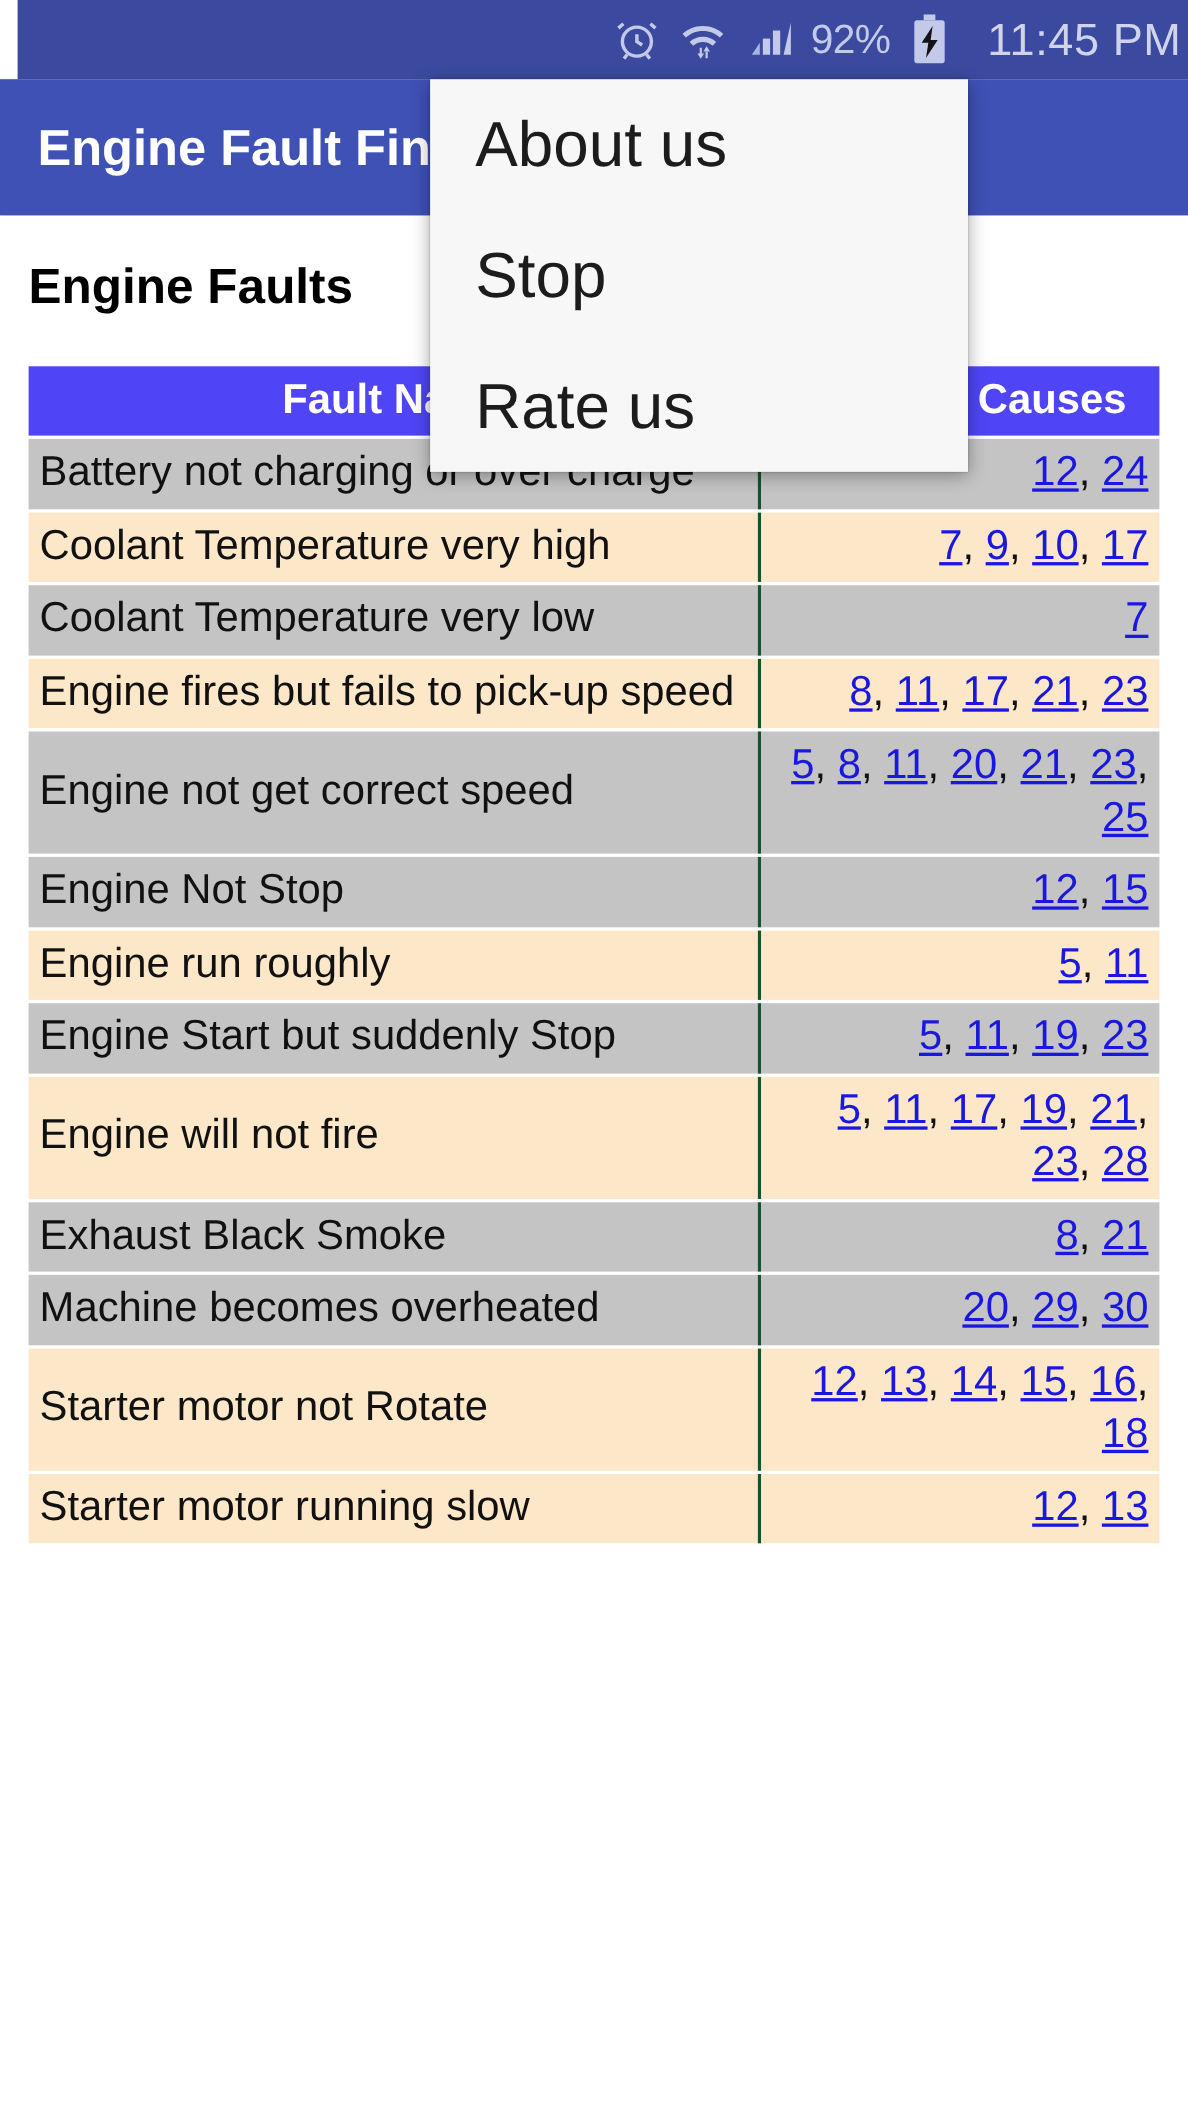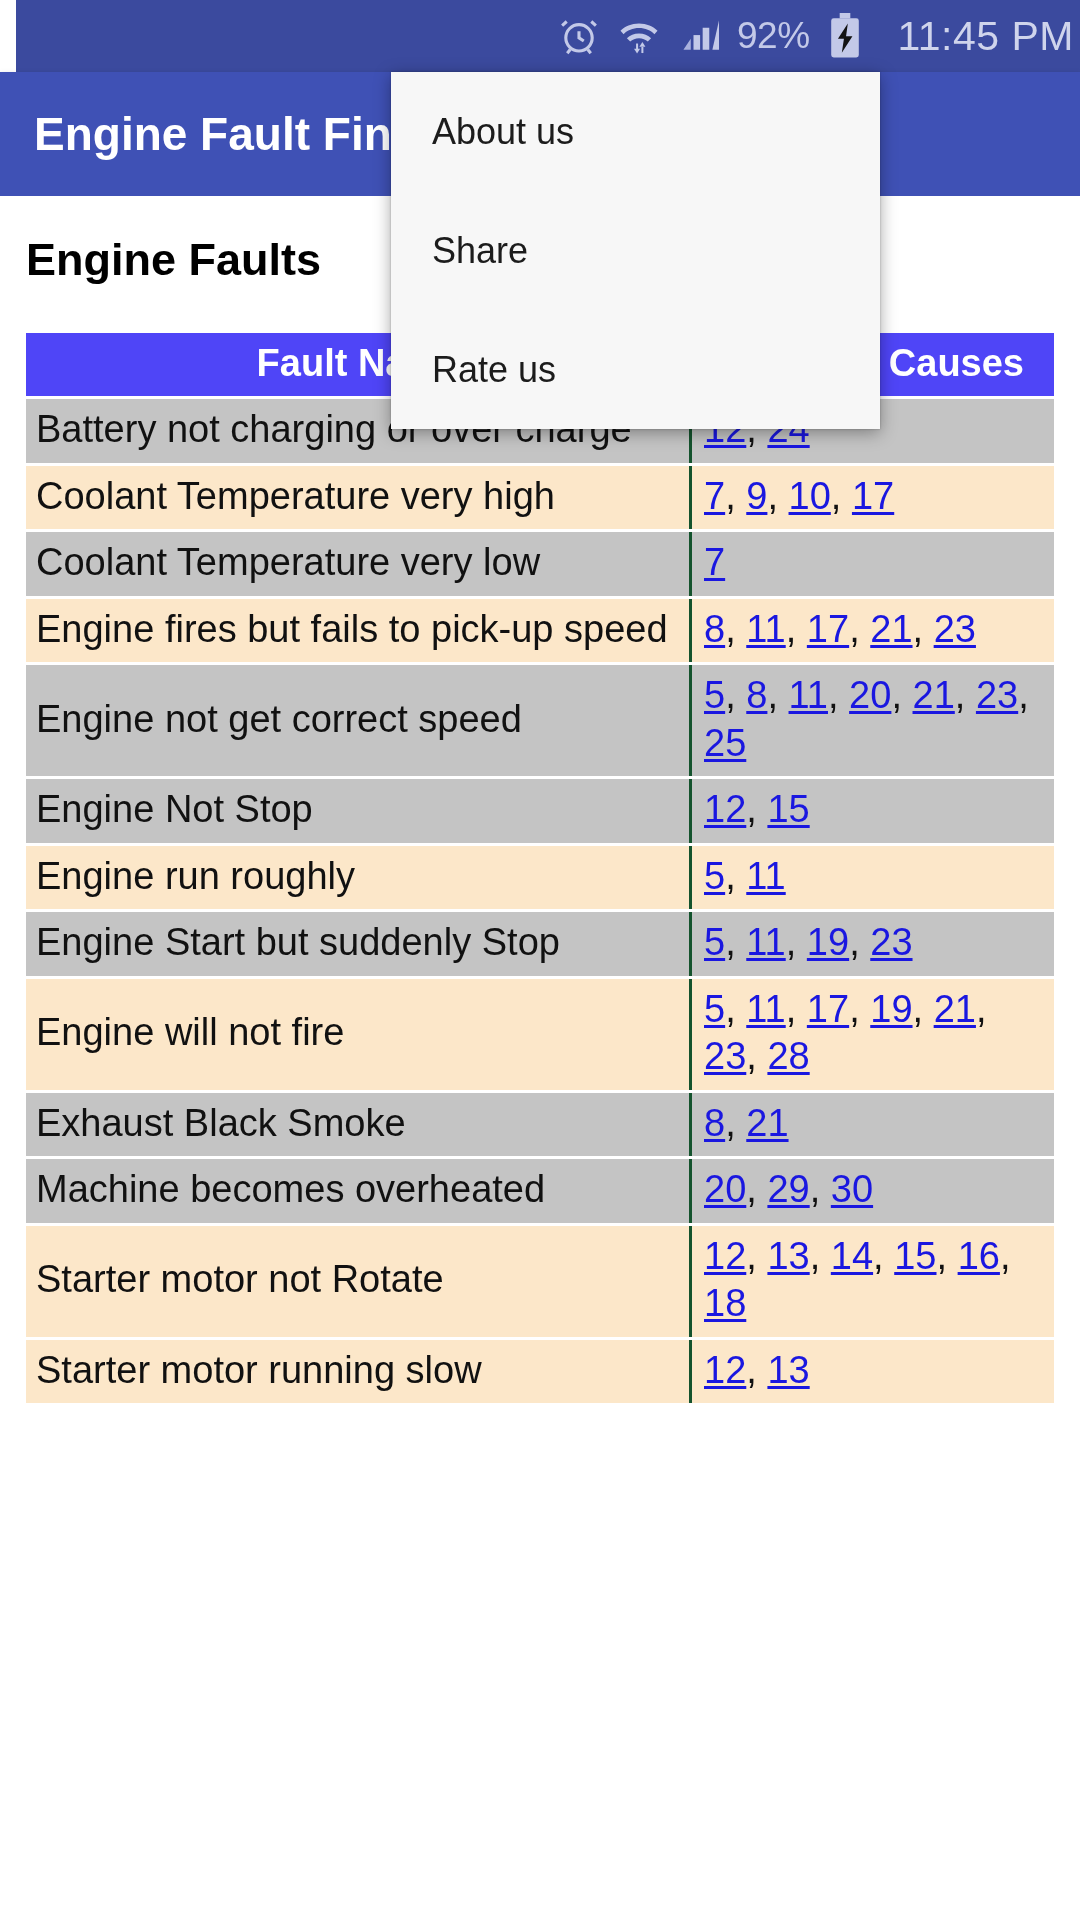--- a/index.html
+++ b/index.html
@@ -54,41 +54,41 @@
   table.faults col.c2 { width:362px; }
   thead th {
     background:#4f45f7; color:#ffffff; font-size:38px; font-weight:bold;
     text-align:center; padding:9px 0 11px 0;
   }
   tbody td {
     font-size:38px; color:#111; vertical-align:middle;
     padding:7px 10px 9px 10px; line-height:1.25;
   }
   tbody td.name { text-align:left; }
-  tbody td.codes { text-align:left; padding-left:12px; }
+  tbody td.codes { text-align:right; padding-left:12px; }
   tbody tr.odd td  { background:#c4c4c4; }
   tbody tr.even td { background:#fce7c9; }
   tbody td.name { border-right:3px solid #14532d; }
   a.code {
     color:#1a17e0; text-decoration:underline; text-underline-offset:3px;
   }
   .sep { color:#111; }
 
   
   .menu {
     position:absolute; left:391px; top:72px; width:489px; height:357px;
     background:#f7f7f7;
     box-shadow:0 4px 16px rgba(0,0,0,0.35), 0 0 2px rgba(0,0,0,0.25);
     z-index:50;
   }
   .menu-item {
     position:absolute; left:0; width:489px; height:119px;
     display:flex; align-items:center;
     padding-left:41px;
-    font-size:36px; color:#1c1c1c;
+    font-size:58px; color:#1c1c1c;
   }
   .menu-item.m0 { top:0; }
   .menu-item.m1 { top:119px; }
   .menu-item.m2 { top:238px; }
 </style>
 </head>
 <body>
 
 <div id="screen">
 
@@ -213,20 +213,20 @@
           </tbody>
       </table>
     </div>
   </div>
 
   <div class="menu">
     <div class="menu-item m0">
       <span>About us</span>
     </div>
     <div class="menu-item m1">
-      <span>Share</span>
+      <span>Stop</span>
     </div>
     <div class="menu-item m2">
       <span>Rate us</span>
     </div>
   </div>
 
 </div>
 
 </body></html>

